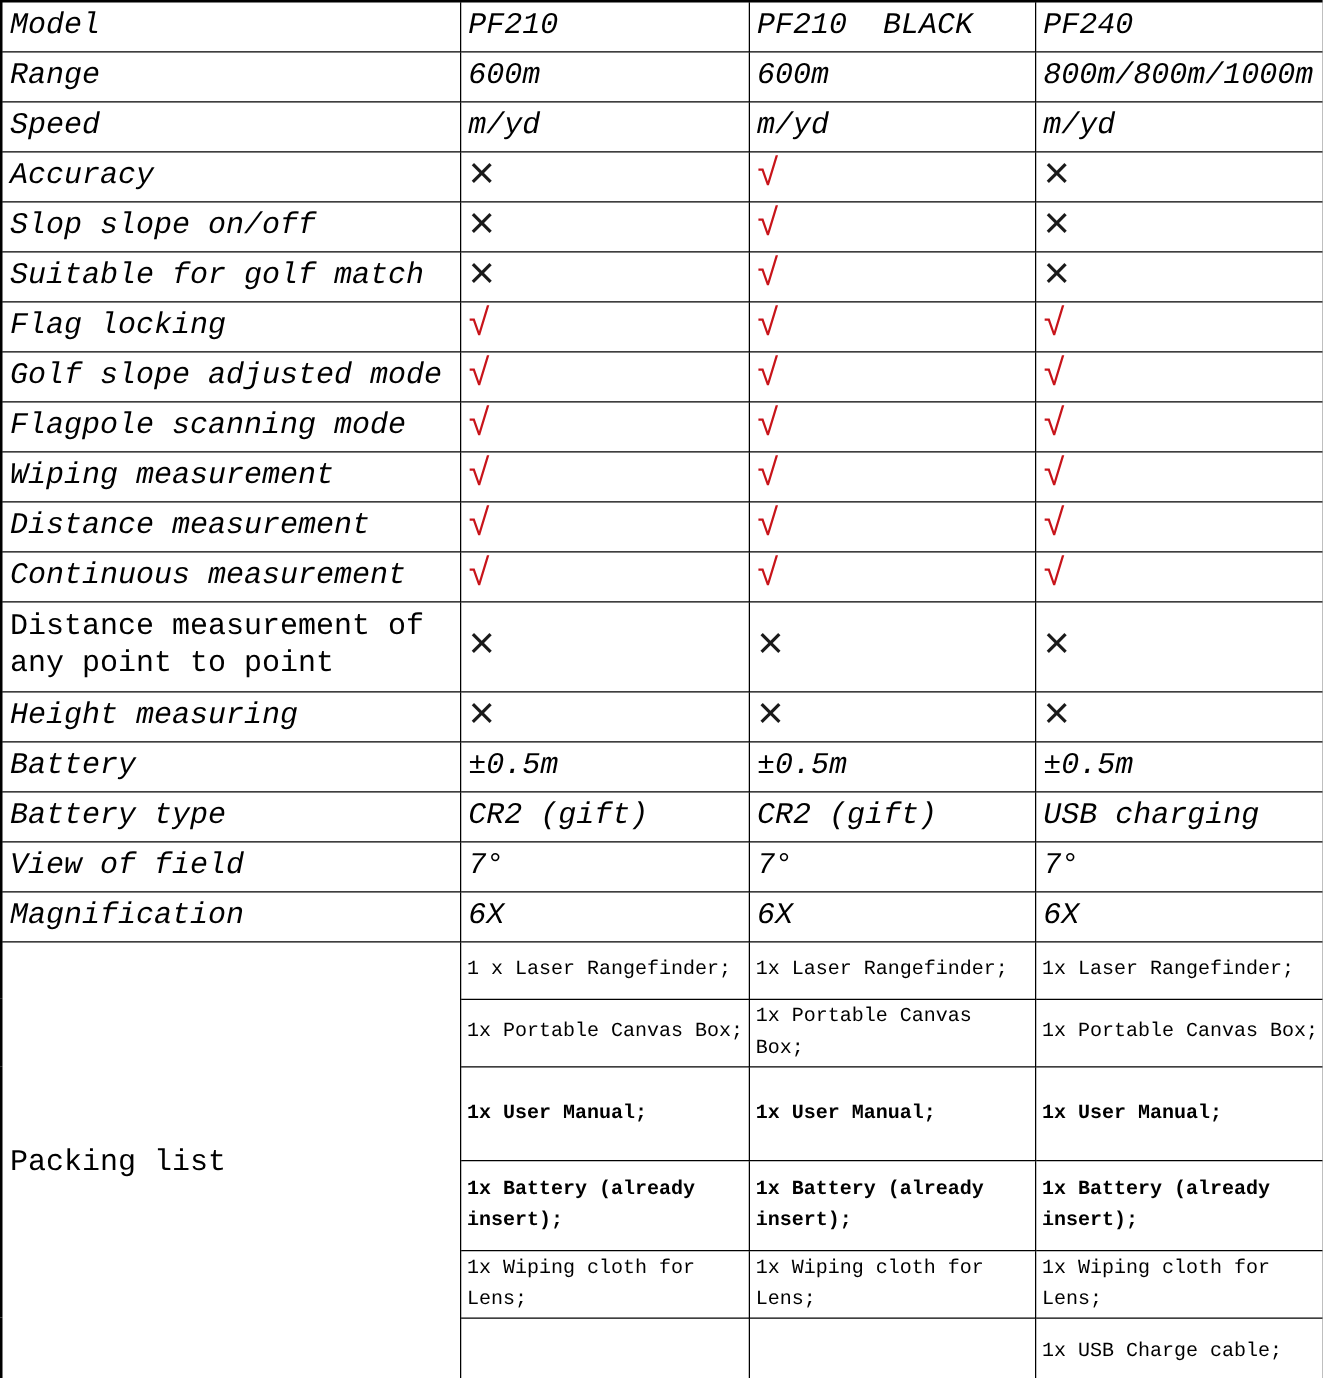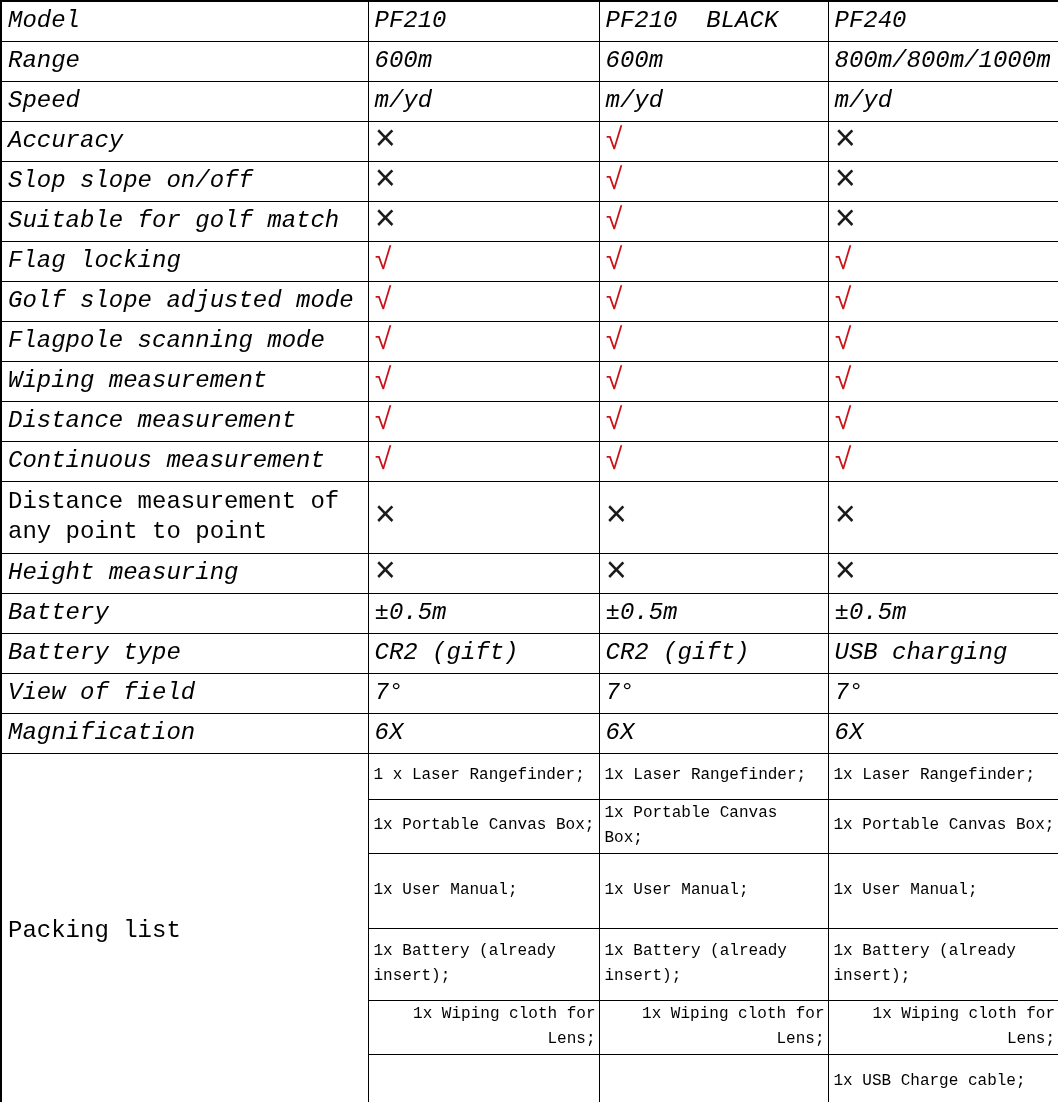--- a/index.html
+++ b/index.html
@@ -35,23 +35,23 @@
     font-size: 24px;
     line-height: 1.25;
     white-space: pre-wrap;
     overflow: hidden;
     letter-spacing: 0px;
   }
   tr.h40 { height: 40px; font-style: italic; }
   tr.h72 { height: 72px; }
   tr.p0 { height: 46px; }
   tr.p1 { height: 52px; }
-  tr.p2 { height: 75px; }
-  tr.p3 { height: 72px; }
-  tr.p4 { height: 51px; text-align: right; }
+  tr.p2 { height: 75px; font-weight: bold; }
+  tr.p3 { height: 72px; font-weight: bold; }
+  tr.p4 { height: 51px; }
   tr.p5 { height: 54px; }
   tr:last-child td { border-bottom: none; }
 
   td.cell.cross {
     font-size: 36px;
     line-height: 1;
     color: #1a1a1a;
     padding-top: 0;
     padding-bottom: 0;
   }

